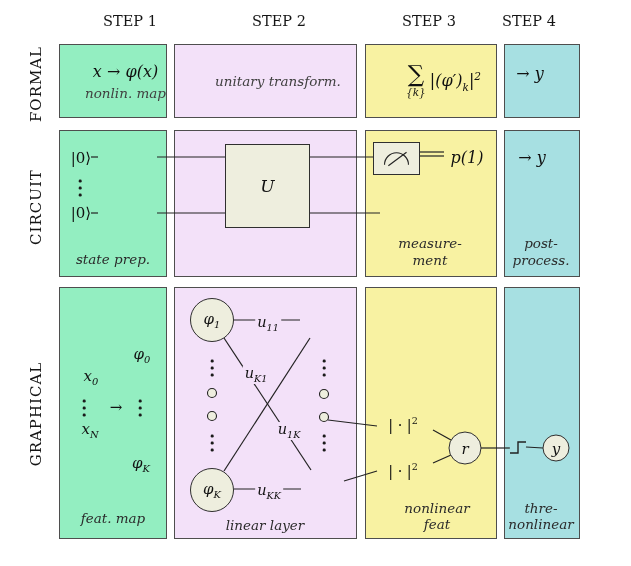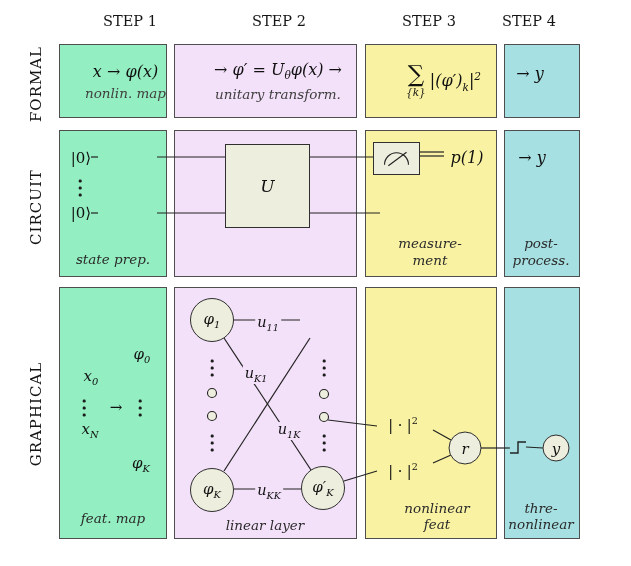--- a/index.html
+++ b/index.html
@@ -54,21 +54,20 @@
   <div class="rowlab" style="left:36px;top:84px">FORMAL</div>
   <div class="rowlab" style="left:36px;top:207px">CIRCUIT</div>
   <div class="rowlab" style="left:36px;top:414px">GRAPHICAL</div>
 
   <div class="cell bg-green f-cell" style="left:59px;top:44px;width:108px;height:74px">
     <div class="formula">x → φ(x)</div>
     <div class="capin">nonlin. map</div>
   </div>
 
   <div class="cell bg-purple f-cell" style="left:174px;top:44px;width:183px;height:74px">
-    <div class="formula"><span>→ φ′ = U</span><sub>θ</sub><span>φ(x) →</span></div>
     <div class="capin">unitary transform.</div>
   </div>
 
   <div class="cell bg-yellow f-cell" style="left:365px;top:44px;width:132px;height:74px">
     <div class="formula" style="display:flex;align-items:center;gap:4px">
       <span class="sig up">
           <span class="s">∑</span>
           <span class="u">{k}</span>
         </span>
       <span><span>|(φ′)</span><sub>k</sub><span>|</span><sup>2</sup></span>
@@ -163,23 +162,20 @@
   <div class="gi" style="left:90px;top:430px"><span>x</span><sub>N</sub></div>
   <div class="gi" style="left:141px;top:464px"><span>φ</span><sub>K</sub></div>
   <div class="cap" style="left:113px;top:518px">feat. map</div>
 
   <div class="node" style="left:212px;top:320px;width:44px;height:44px">
       <span><span>φ</span><sub>1</sub></span>
     </div>
   <div class="node" style="left:212px;top:490px;width:44px;height:44px">
       <span><span>φ</span><sub>K</sub></span>
     </div>
-  <div class="node" style="left:323px;top:488px;width:44px;height:44px">
-      <span><span>φ′</span><sub>K</sub></span>
-    </div>
 
   <div class="ulab" style="left:268px;top:324px"><span>u</span><sub>11</sub></div>
   <div class="ulab" style="left:256px;top:375px"><span>u</span><sub>K1</sub></div>
   <div class="ulab" style="left:289px;top:431px"><span>u</span><sub>1K</sub></div>
   <div class="ulab" style="left:269px;top:492px"><span>u</span><sub>KK</sub></div>
 
   <div class="vdots" style="left:212px;top:368px">
       <i></i>
       <i></i>
       <i></i>

